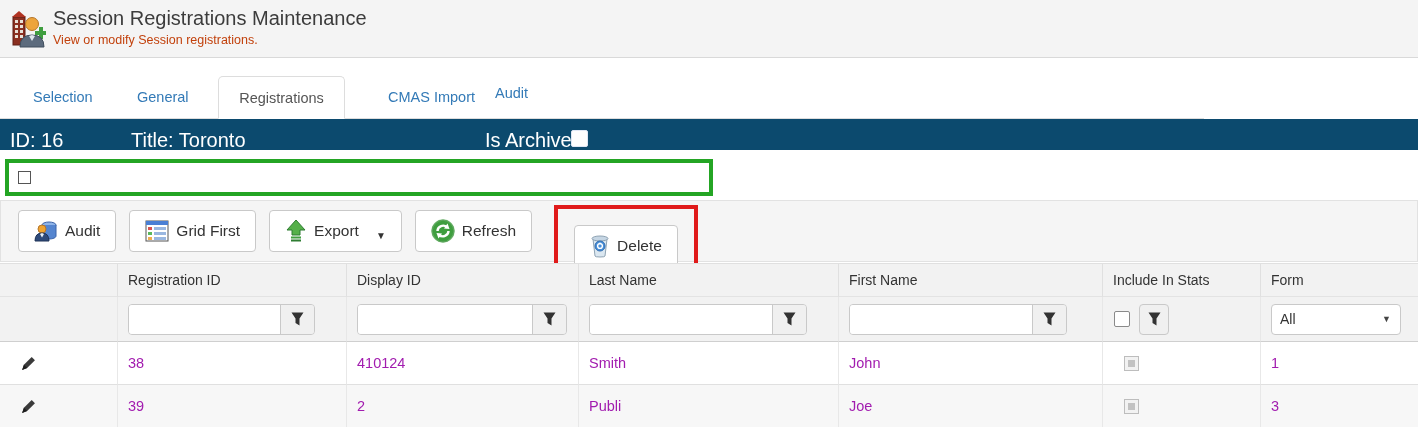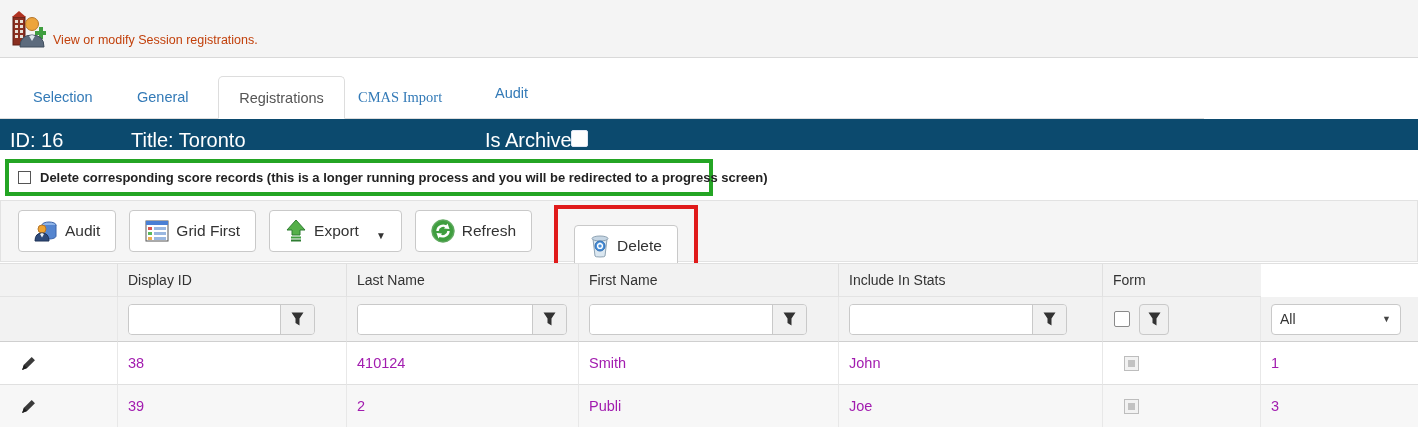--- a/index.html
+++ b/index.html
@@ -14,21 +14,21 @@
   .page-title { position:absolute; left:53px; top:7px; font-size:20px; color:#3c3c3c; }
   .page-subtitle { position:absolute; left:53px; top:33px; font-size:12.5px; color:#c2410c; }
 
   
   .tabstrip { position:absolute; top:59px; left:0; width:1204px; height:60px;
               border-bottom:1px solid #ddd; background:#fff; }
   .tab { position:absolute; bottom:0; height:42px; line-height:42px; font-size:14.5px;
          color:#337ab7; cursor:pointer; }
   .tab-selection { left:33px; }
   .tab-general  { left:137px; }
-  .tab-cmas     { left:358px;font-family:Liberation Serif, serif; }
+  .tab-cmas     { left:388px; }
   .tab-audit    { left:495px; bottom:4px; }
   .tab-active { left:218px; width:127px; text-align:center; color:#555; background:#fff;
                 border:1px solid #ddd; border-bottom:1px solid #fff; bottom:-1px; height:43px;
                 border-radius:5px 5px 0 0; }
 
   
   .infobar { position:absolute; top:119px; left:0; width:1418px; height:31px;
              background:#0c4a6e; color:#fff; font-size:20px; }
   .infobar .ib-id { position:absolute; left:10px; top:10px; }
   .infobar .ib-title { position:absolute; left:131px; top:10px; }
@@ -106,41 +106,41 @@
       <rect x="5" y="21" width="3" height="3" fill="#e8e2d8"></rect>
         <rect x="10" y="21" width="3" height="3" fill="#e8e2d8"></rect>
       <rect x="5" y="26" width="3" height="3" fill="#e8e2d8"></rect>
         <rect x="10" y="26" width="3" height="3" fill="#e8e2d8"></rect>
       <rect x="29" y="18" width="4" height="12" fill="#3f9e3f"></rect>
         <rect x="25" y="22" width="12" height="4" fill="#3f9e3f"></rect>
       <circle cx="22" cy="15" r="6.5" fill="#eda43b" stroke="#b5762a"></circle>
       <path d="M10 38 Q10 26 22 26 Q34 26 34 38 Z" fill="#5c6b7d" stroke="#414f5e"></path>
       <polygon points="19,27 22,32 25,27 22,26" fill="#dfe6ec"></polygon>
     </svg>
+    <div class="page-title">Session Registrations Maintenance</div>
     <div class="page-subtitle">View or modify Session registrations.</div>
   </div>
 
   <div class="tabstrip">
     <div class="tab tab-selection">Selection</div>
     <div class="tab tab-general">General</div>
     <div class="tab tab-active">Registrations</div>
     <div class="tab tab-cmas">CMAS Import</div>
     <div class="tab tab-audit">Audit</div>
   </div>
 
   <div class="infobar">
     <span class="ib-id">ID: 16</span>
     <span class="ib-title">Title: Toronto</span>
     <span class="ib-archive">Is Archive:</span>
     <span class="ib-checkbox"></span>
   </div>
 
   <div class="green-note">
     <span class="gn-checkbox"></span>
-    <span class="gn-label">Delete corresponding score records (this is a longer running process and you will be redirected to a progress screen)</span>
   </div>
 
   <div class="toolbar">
     <div class="tbtn">
       <svg width="24" height="24" viewBox="0 0 24 24">
         <ellipse cx="15" cy="6" rx="7" ry="3" fill="#8fb4e8" stroke="#3a62a8"></ellipse>
         <path d="M8 6 v11 c0 1.7 3.1 3 7 3 s7-1.3 7-3 V6" fill="#5585cf" stroke="#3a62a8"></path>
         <circle cx="8" cy="10" r="4" fill="#f0a430" stroke="#b5762a"></circle>
         <path d="M1 22 Q1 14 8 14 Q15 14 15 22 Z" fill="#2e4a7a" stroke="#1e3257"></path>
         <polygon points="6,15 8,18.5 10,15 8,14" fill="#e8eef6"></polygon>
@@ -191,20 +191,21 @@
         </svg>
         <span>Delete</span>
       </div>
     </div>
   </div>
 
   <div class="grid">
 
     <div class="grow">
       <div class="hcell"></div>
+      <div class="hcell">Registration ID</div>
       <div class="hcell">Display ID</div>
       <div class="hcell">Last Name</div>
       <div class="hcell">First Name</div>
       <div class="hcell">Include In Stats</div>
       <div class="hcell">Form</div>
     </div>
 
     <div class="grow">
       <div class="fcell"></div>
       <div class="fcell">

